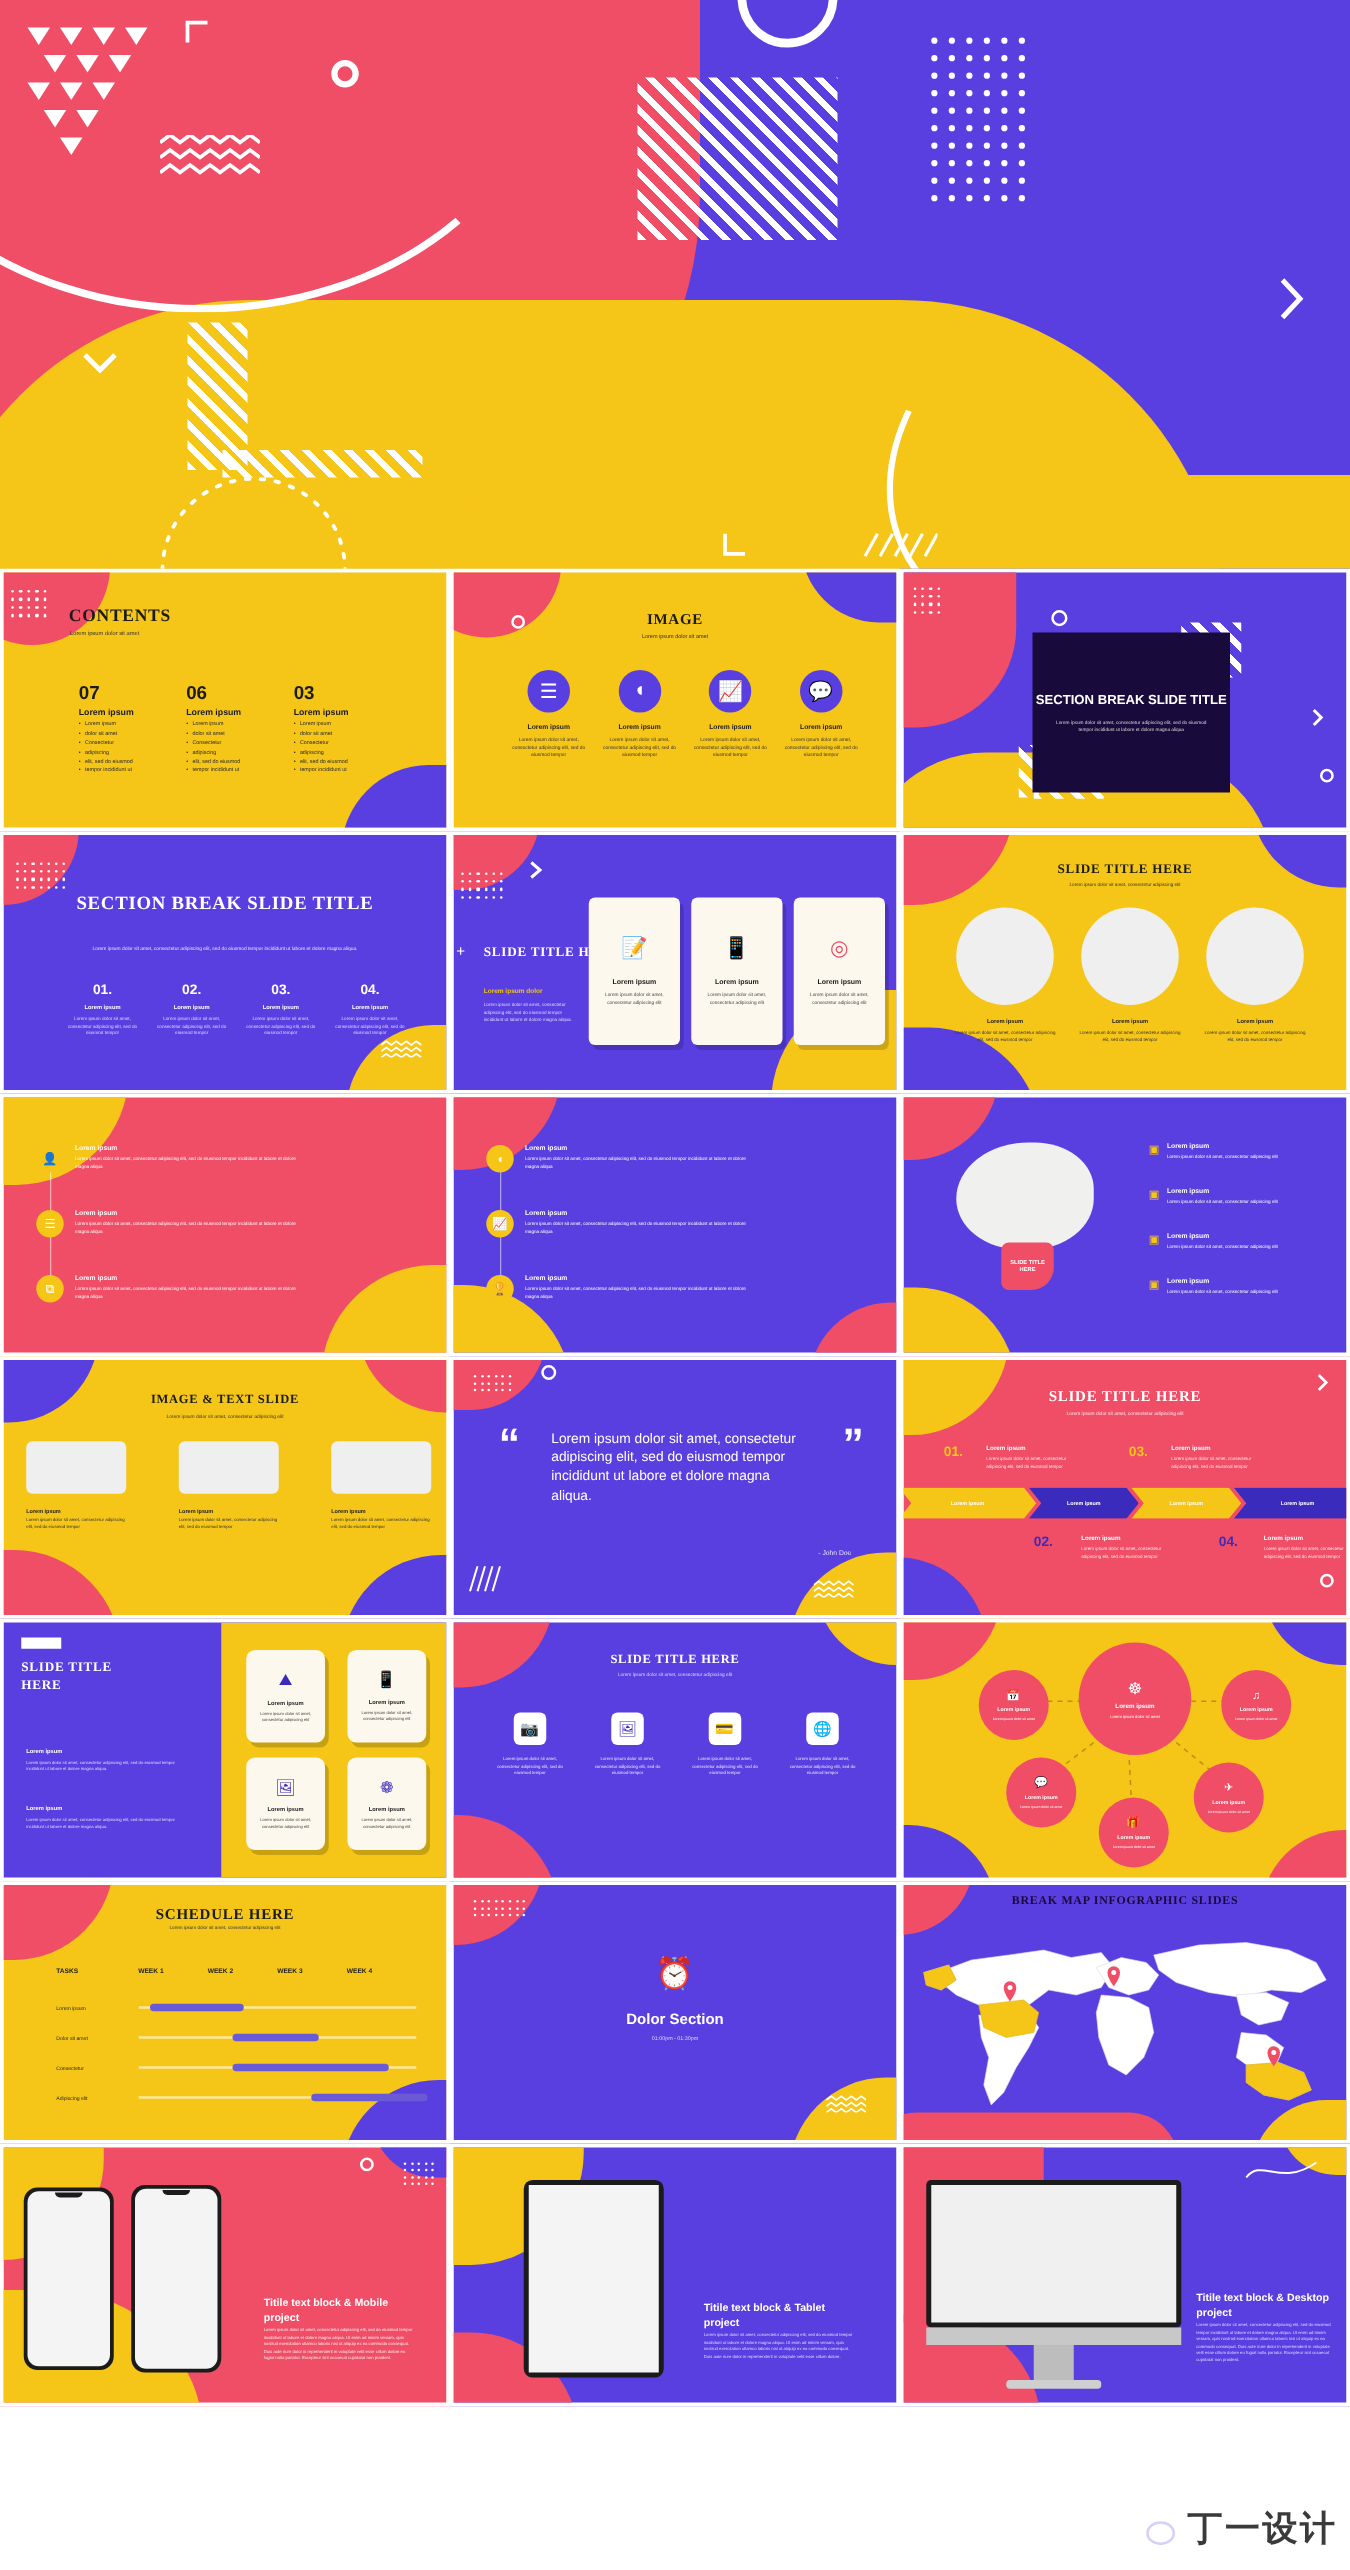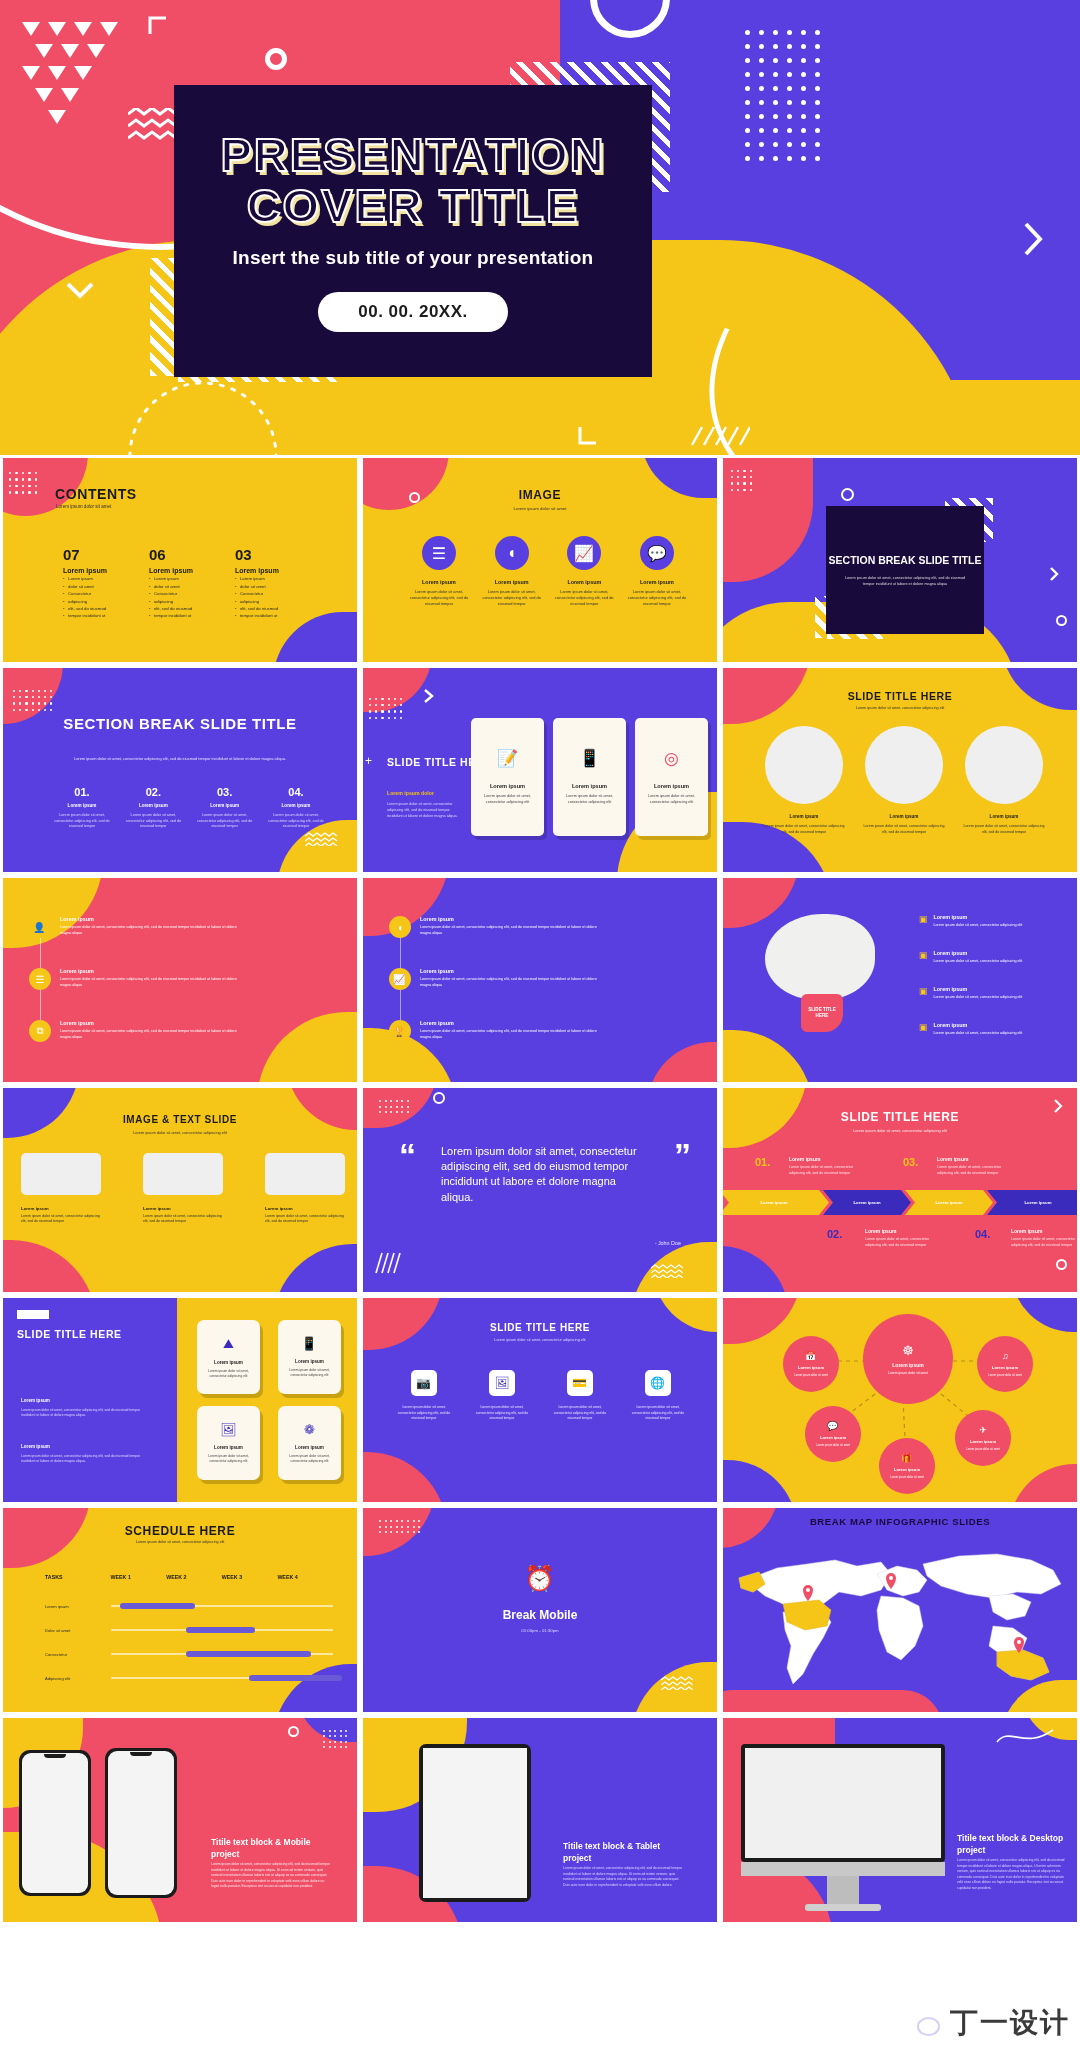--- a/index.html
+++ b/index.html
@@ -65,21 +65,21 @@
   
   .grid { position:absolute; left:0; top:455px; width:1080px;
           display:grid; grid-template-columns:repeat(3,1fr); }
   .slide { position:relative; width:360px; height:210px; overflow:hidden; background:#f5c518;
            border:3px solid #fff; }
   .slide.s-purple { background:#5a3fe0; }
   .slide.s-pink   { background:#ef4e66; }
 
   
   .blob { position:absolute; border-radius:50%; }
-  .ttl { font-weight:bold; letter-spacing:.6px; }
+  .ttl { font-weight:bold; letter-spacing:.6px;font-family:Liberation Serif, serif; }
   .txt-dark { color:#1b1b1b; }
   .txt-white { color:#fff; }
 
   
   .cts-h { position:absolute; left:52px; top:28px; font-size:14px; }
   .cts-s { position:absolute; left:53px; top:46px; font-size:4.6px; color:#333; }
   .cts-cols { position:absolute; left:60px; top:88px; width:270px; display:flex; gap:42px; }
   .cts-num { font-size:15px; font-weight:bold; color:#1b1b1b; }
   .cts-lbl { font-size:7px; font-weight:bold; color:#1b1b1b; margin-top:4px; }
   .cts-li { font-size:4.3px; color:#2a2a2a; margin-top:2.4px; padding-left:5px; position:relative; }
@@ -345,26 +345,20 @@
           <line x1="14" y1="20" x2="24" y2="2"></line>
         <line x1="26" y1="20" x2="36" y2="2"></line>
           <line x1="38" y1="20" x2="48" y2="2"></line>
         <line x1="50" y1="20" x2="60" y2="2"></line>
       </g>
     </svg>
     <svg class="zig" style="left:128px;top:378px" width="150" height="78" viewBox="0 0 150 78">
       <path d="M2 78 A73 73 0 0 1 148 78" fill="none" stroke="#fff" stroke-width="3" stroke-dasharray="3 9" stroke-linecap="round"></path>
     </svg>
 
-    <div class="hero-card">
-      <div class="hero-title">PRESENTATION</div>
-      <div class="hero-title">COVER TITLE</div>
-      <div class="hero-sub">Insert the sub title of your presentation</div>
-      <div class="hero-badge">00. 00. 20XX.</div>
-    </div>
   </div>
 
   <div class="grid">
 
     <div class="slide">
       <div class="blob" style="left:-40px;top:-34px;width:125px;height:92px;background:#ef4e66;border-radius:0 0 70px 70px;"></div>
       <div class="blob" style="right:-36px;bottom:-34px;width:120px;height:84px;background:#5a3fe0;border-radius:70px 0 0 0;"></div>
       <div class="dot-grid" style="left:6px;top:14px;grid-template-columns:repeat(5,2.4px);gap:4px;">
         <i style="width:2.4px;height:2.4px"></i>
           <i style="width:2.4px;height:2.4px"></i>
@@ -966,21 +960,21 @@
           <i style="width:2px;height:2px"></i>
           <i style="width:2px;height:2px"></i>
           <i style="width:2px;height:2px"></i>
       </div>
       <svg class="zig" style="right:24px;bottom:22px" width="32" height="14" viewBox="0 0 32 14">
         <polyline points="0,4 4,1 8,4 12,1 16,4 20,1 24,4 28,1 32,4" fill="none" stroke="#fff" stroke-width="1.3"></polyline>
         <polyline points="0,9 4,6 8,9 12,6 16,9 20,6 24,9 28,6 32,9" fill="none" stroke="#fff" stroke-width="1.3"></polyline>
         <polyline points="0,14 4,11 8,14 12,11 16,14 20,11 24,14 28,11 32,14" fill="none" stroke="#fff" stroke-width="1.3"></polyline>
       </svg>
       <div class="bk-ic">⏰</div>
-      <div class="bk-t">Break Mobile</div>
+      <div class="bk-t">Dolor Section</div>
       <div class="bk-s">01:00pm - 01:30pm</div>
     </div>
 
     <div class="slide s-purple">
       <div class="blob" style="left:-44px;top:-30px;width:100px;height:70px;background:#ef4e66;border-radius:0 0 60px 0;"></div>
       <div class="blob" style="left:-30px;bottom:-28px;width:250px;height:50px;background:#ef4e66;border-radius:40px 40px 0 0;"></div>
       <div class="blob" style="right:-34px;bottom:-30px;width:110px;height:62px;background:#f5c518;border-radius:60px 0 0 0;"></div>
       <div class="ttl mp-h">BREAK MAP INFOGRAPHIC SLIDES</div>
       <svg style="position:absolute;left:8px;top:26px" width="344" height="160" viewBox="0 0 344 160">
         <g fill="#ffffff" stroke="#d8d8e8" stroke-width="0.5">

